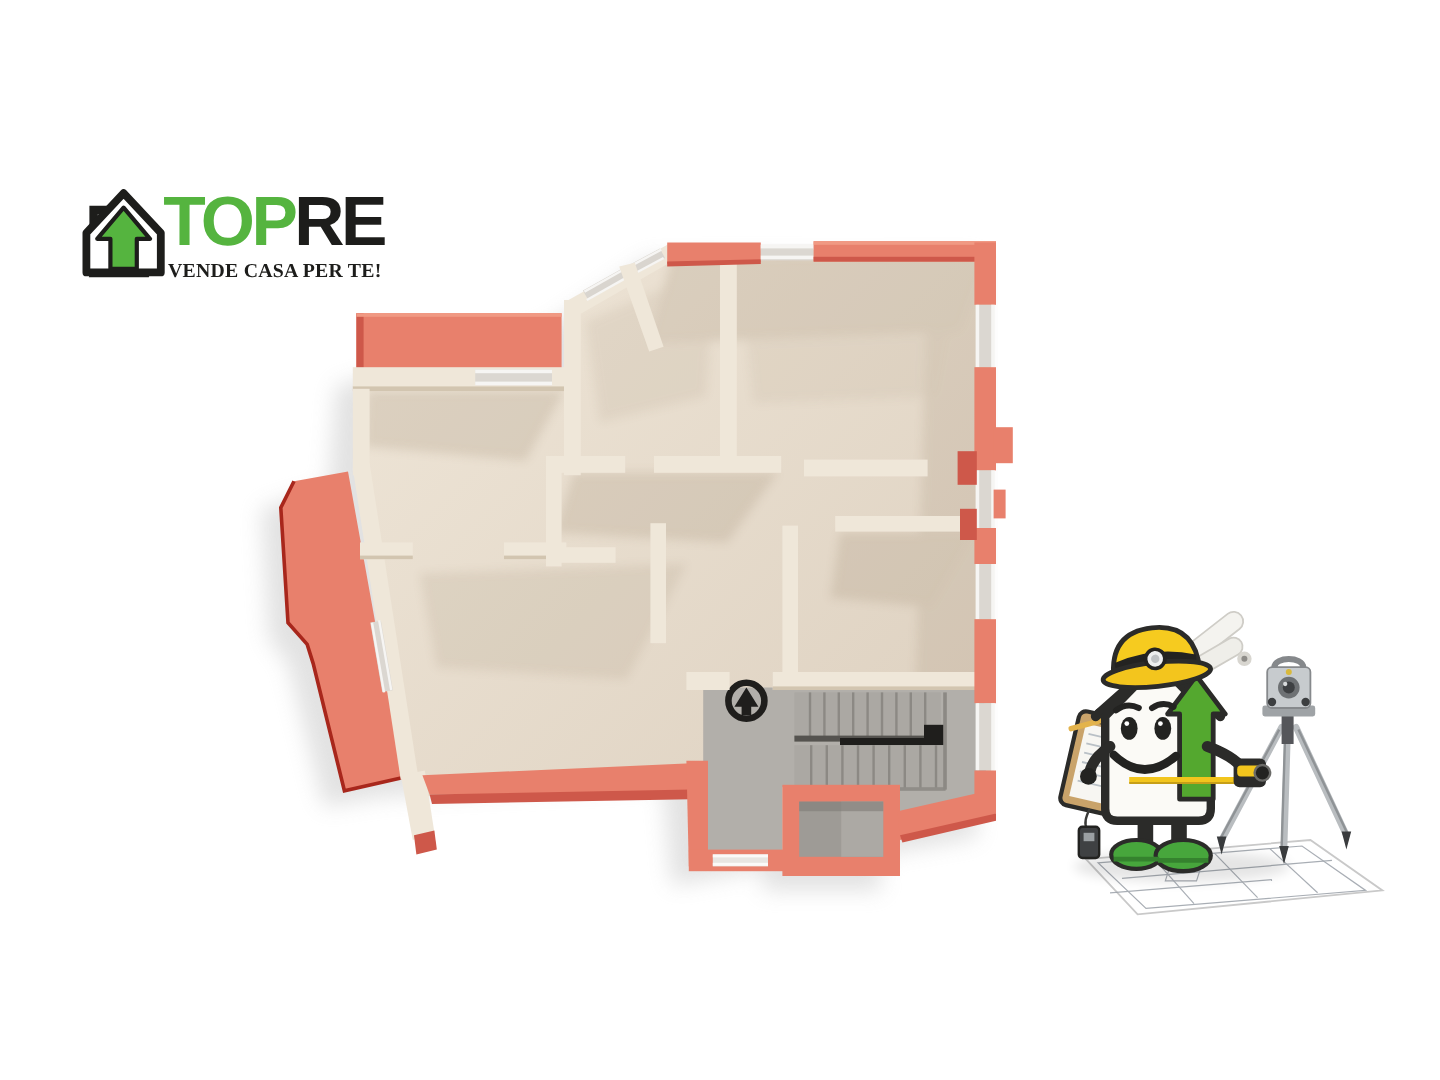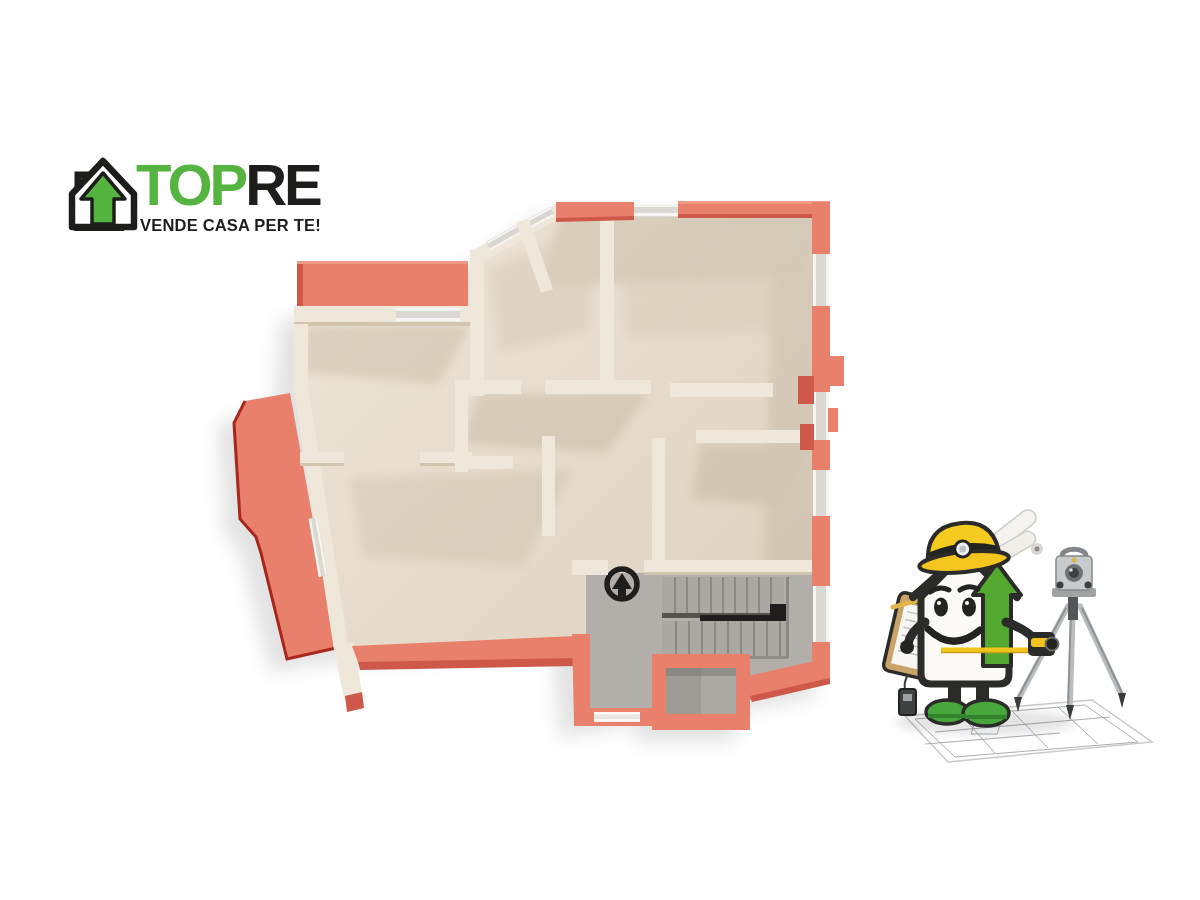--- a/index.html
+++ b/index.html
@@ -7,21 +7,21 @@
         font-family:"Liberation Sans",sans-serif;}
   svg{position:absolute;left:0;top:0;}
   
   .logo{position:absolute;left:64px;top:152px;width:300px;height:95px;}
   .logo-icon{position:absolute;left:0;top:2px;}
   .brand{position:absolute;left:72px;top:4px;font-size:58px;font-weight:900;
          letter-spacing:-3px;line-height:1;white-space:nowrap;}
   .brand .b-top{color:var(--logo-green,#55B43F);}
   .brand .b-re{color:var(--logo-black,#1D1D1B);}
   .tagline{position:absolute;left:76px;top:64px;font-size:16.5px;font-weight:700;
-           letter-spacing:0.2px;color:var(--logo-black,#1D1D1B);white-space:nowrap;}
+           letter-spacing:0.2px;color:var(--logo-black,#1D1D1B);white-space:nowrap;font-family:Liberation Serif, serif;}
   
   .coral{fill:var(--floor_plan-coral,#E8806C);}
   .coralD{fill:var(--floor_plan-coral_dark,#CE584A);}
   .coralL{fill:var(--floor_plan-coral_light,#F09983);}
   .cream{fill:var(--floor_plan-cream,#EFE7D9);}
   .creamD{fill:var(--floor_plan-cream_shadow,#D2C5B0);}
   .glass{fill:var(--floor_plan-window_glass,#DBD7D1);}
   .frame{fill:var(--floor_plan-window_frame,#F6F5F3);}
   .hallG{fill:var(--floor_plan-hall_gray,#B2AFAA);}
   .stairG{fill:var(--floor_plan-stair_gray,#ABA8A3);}

